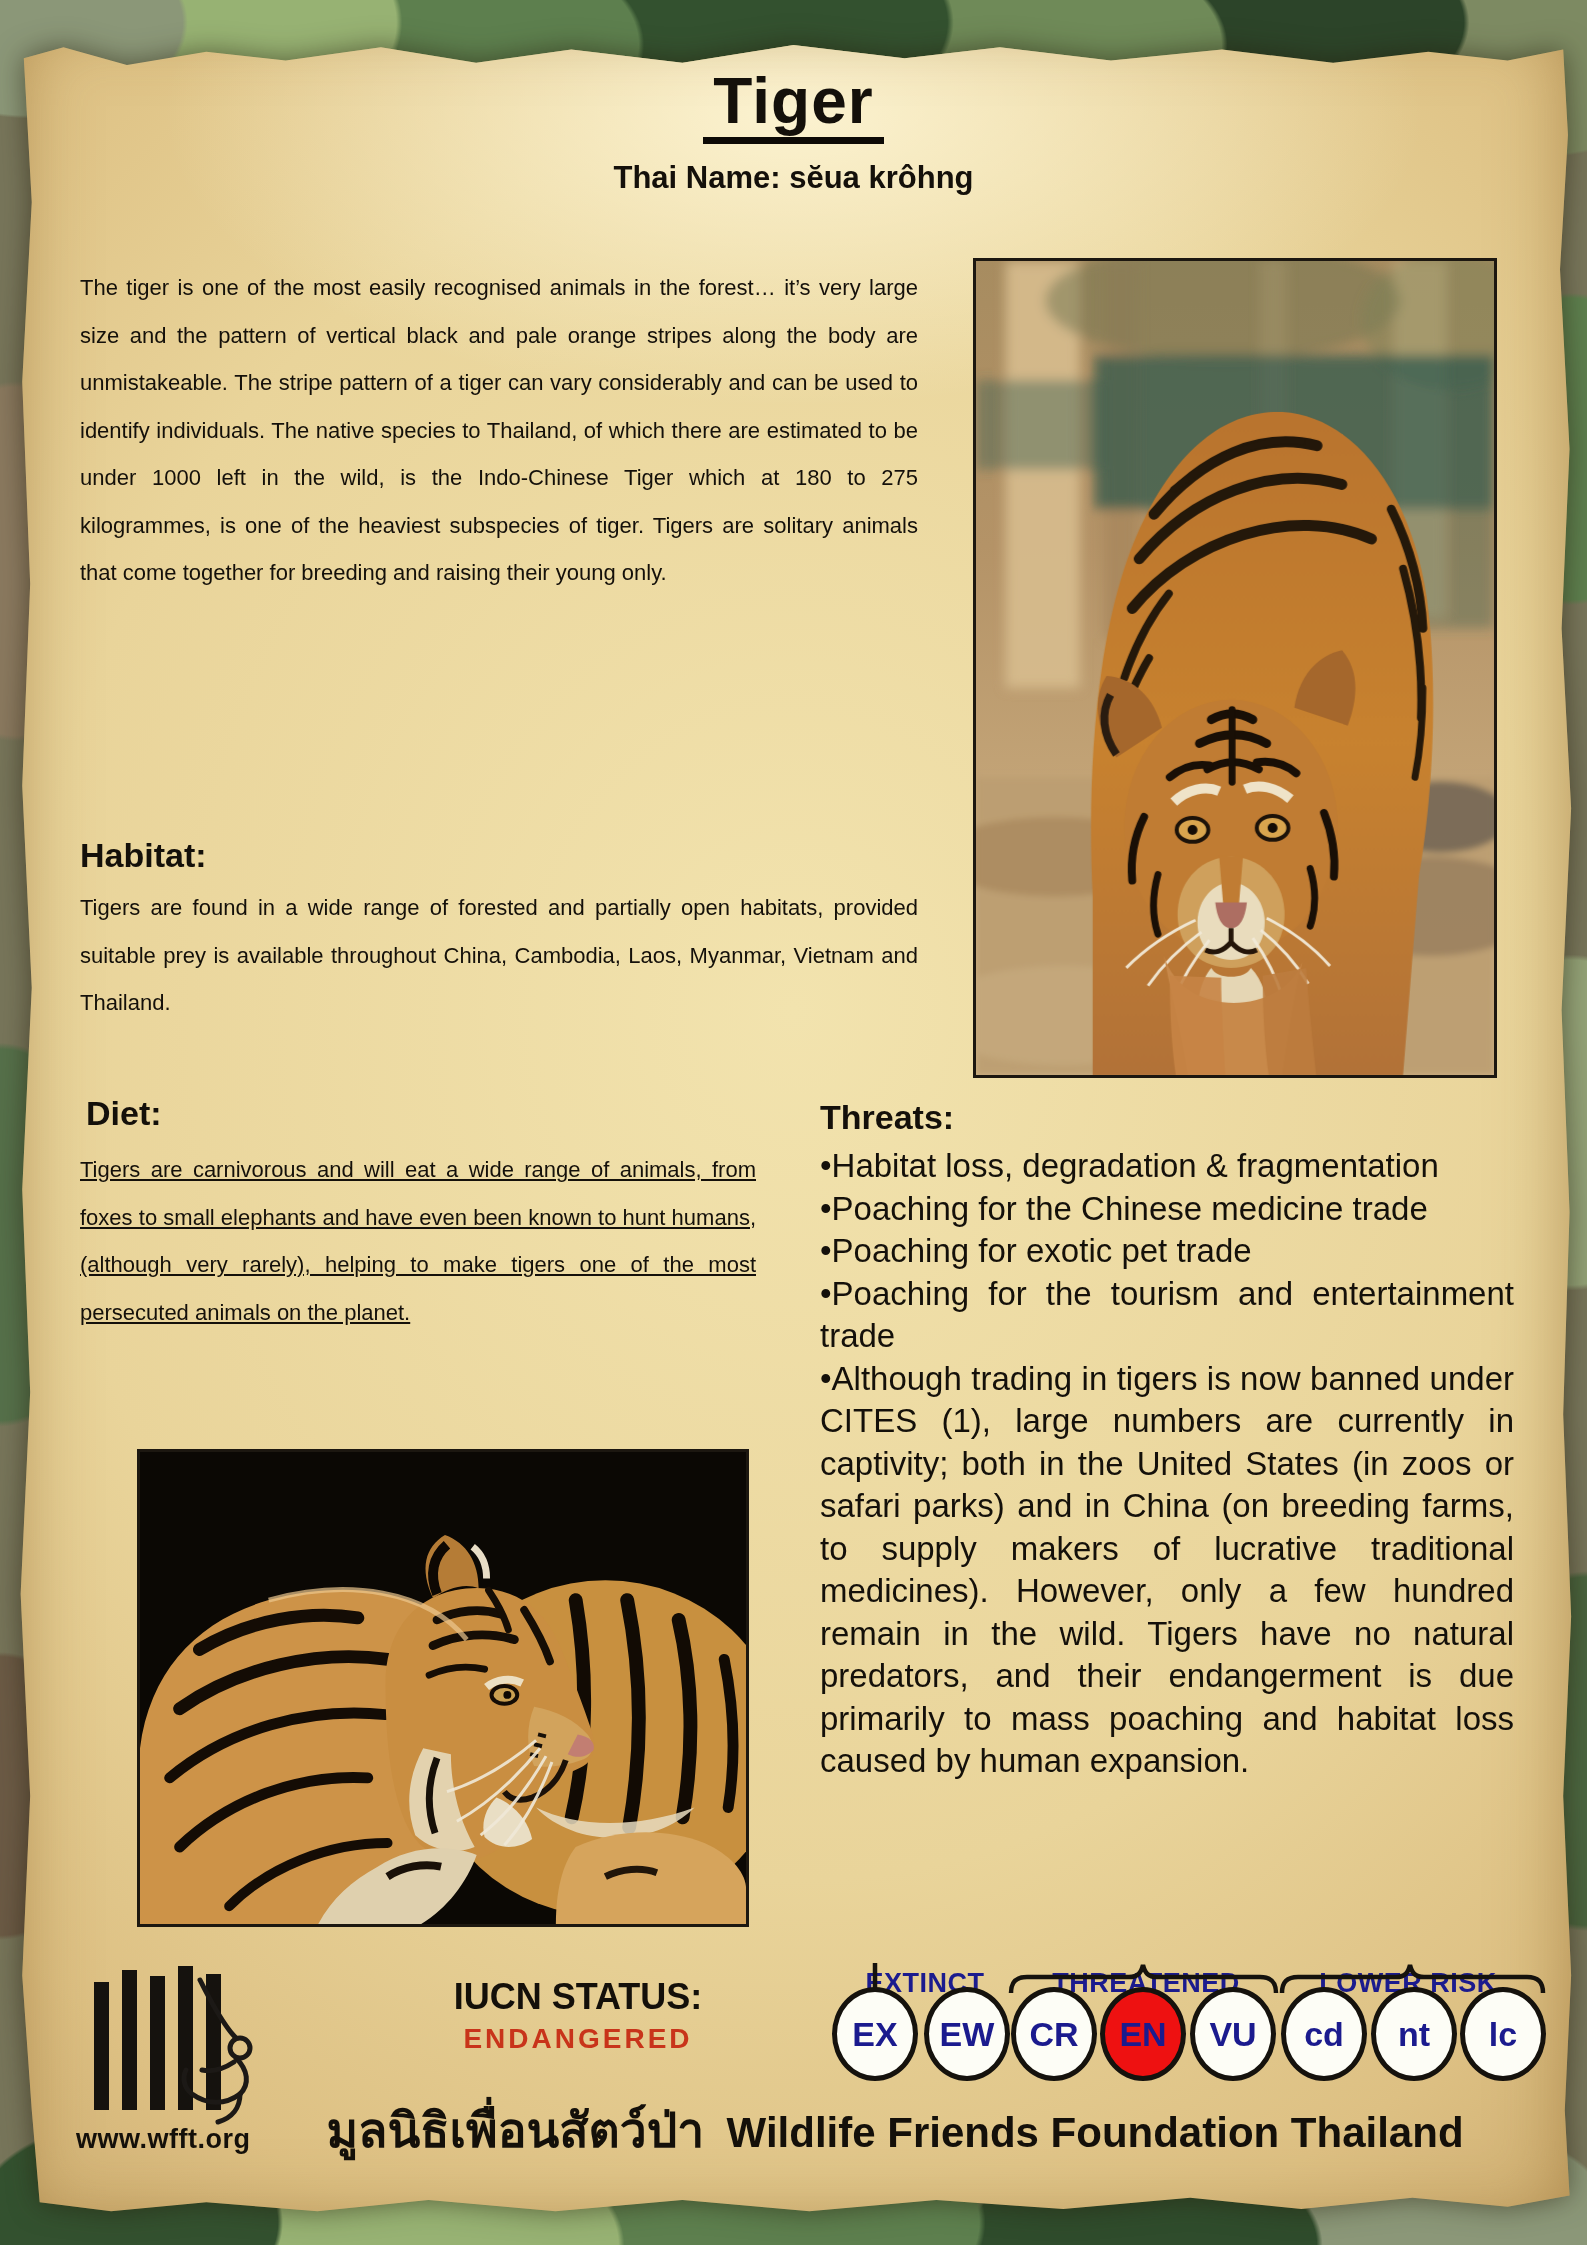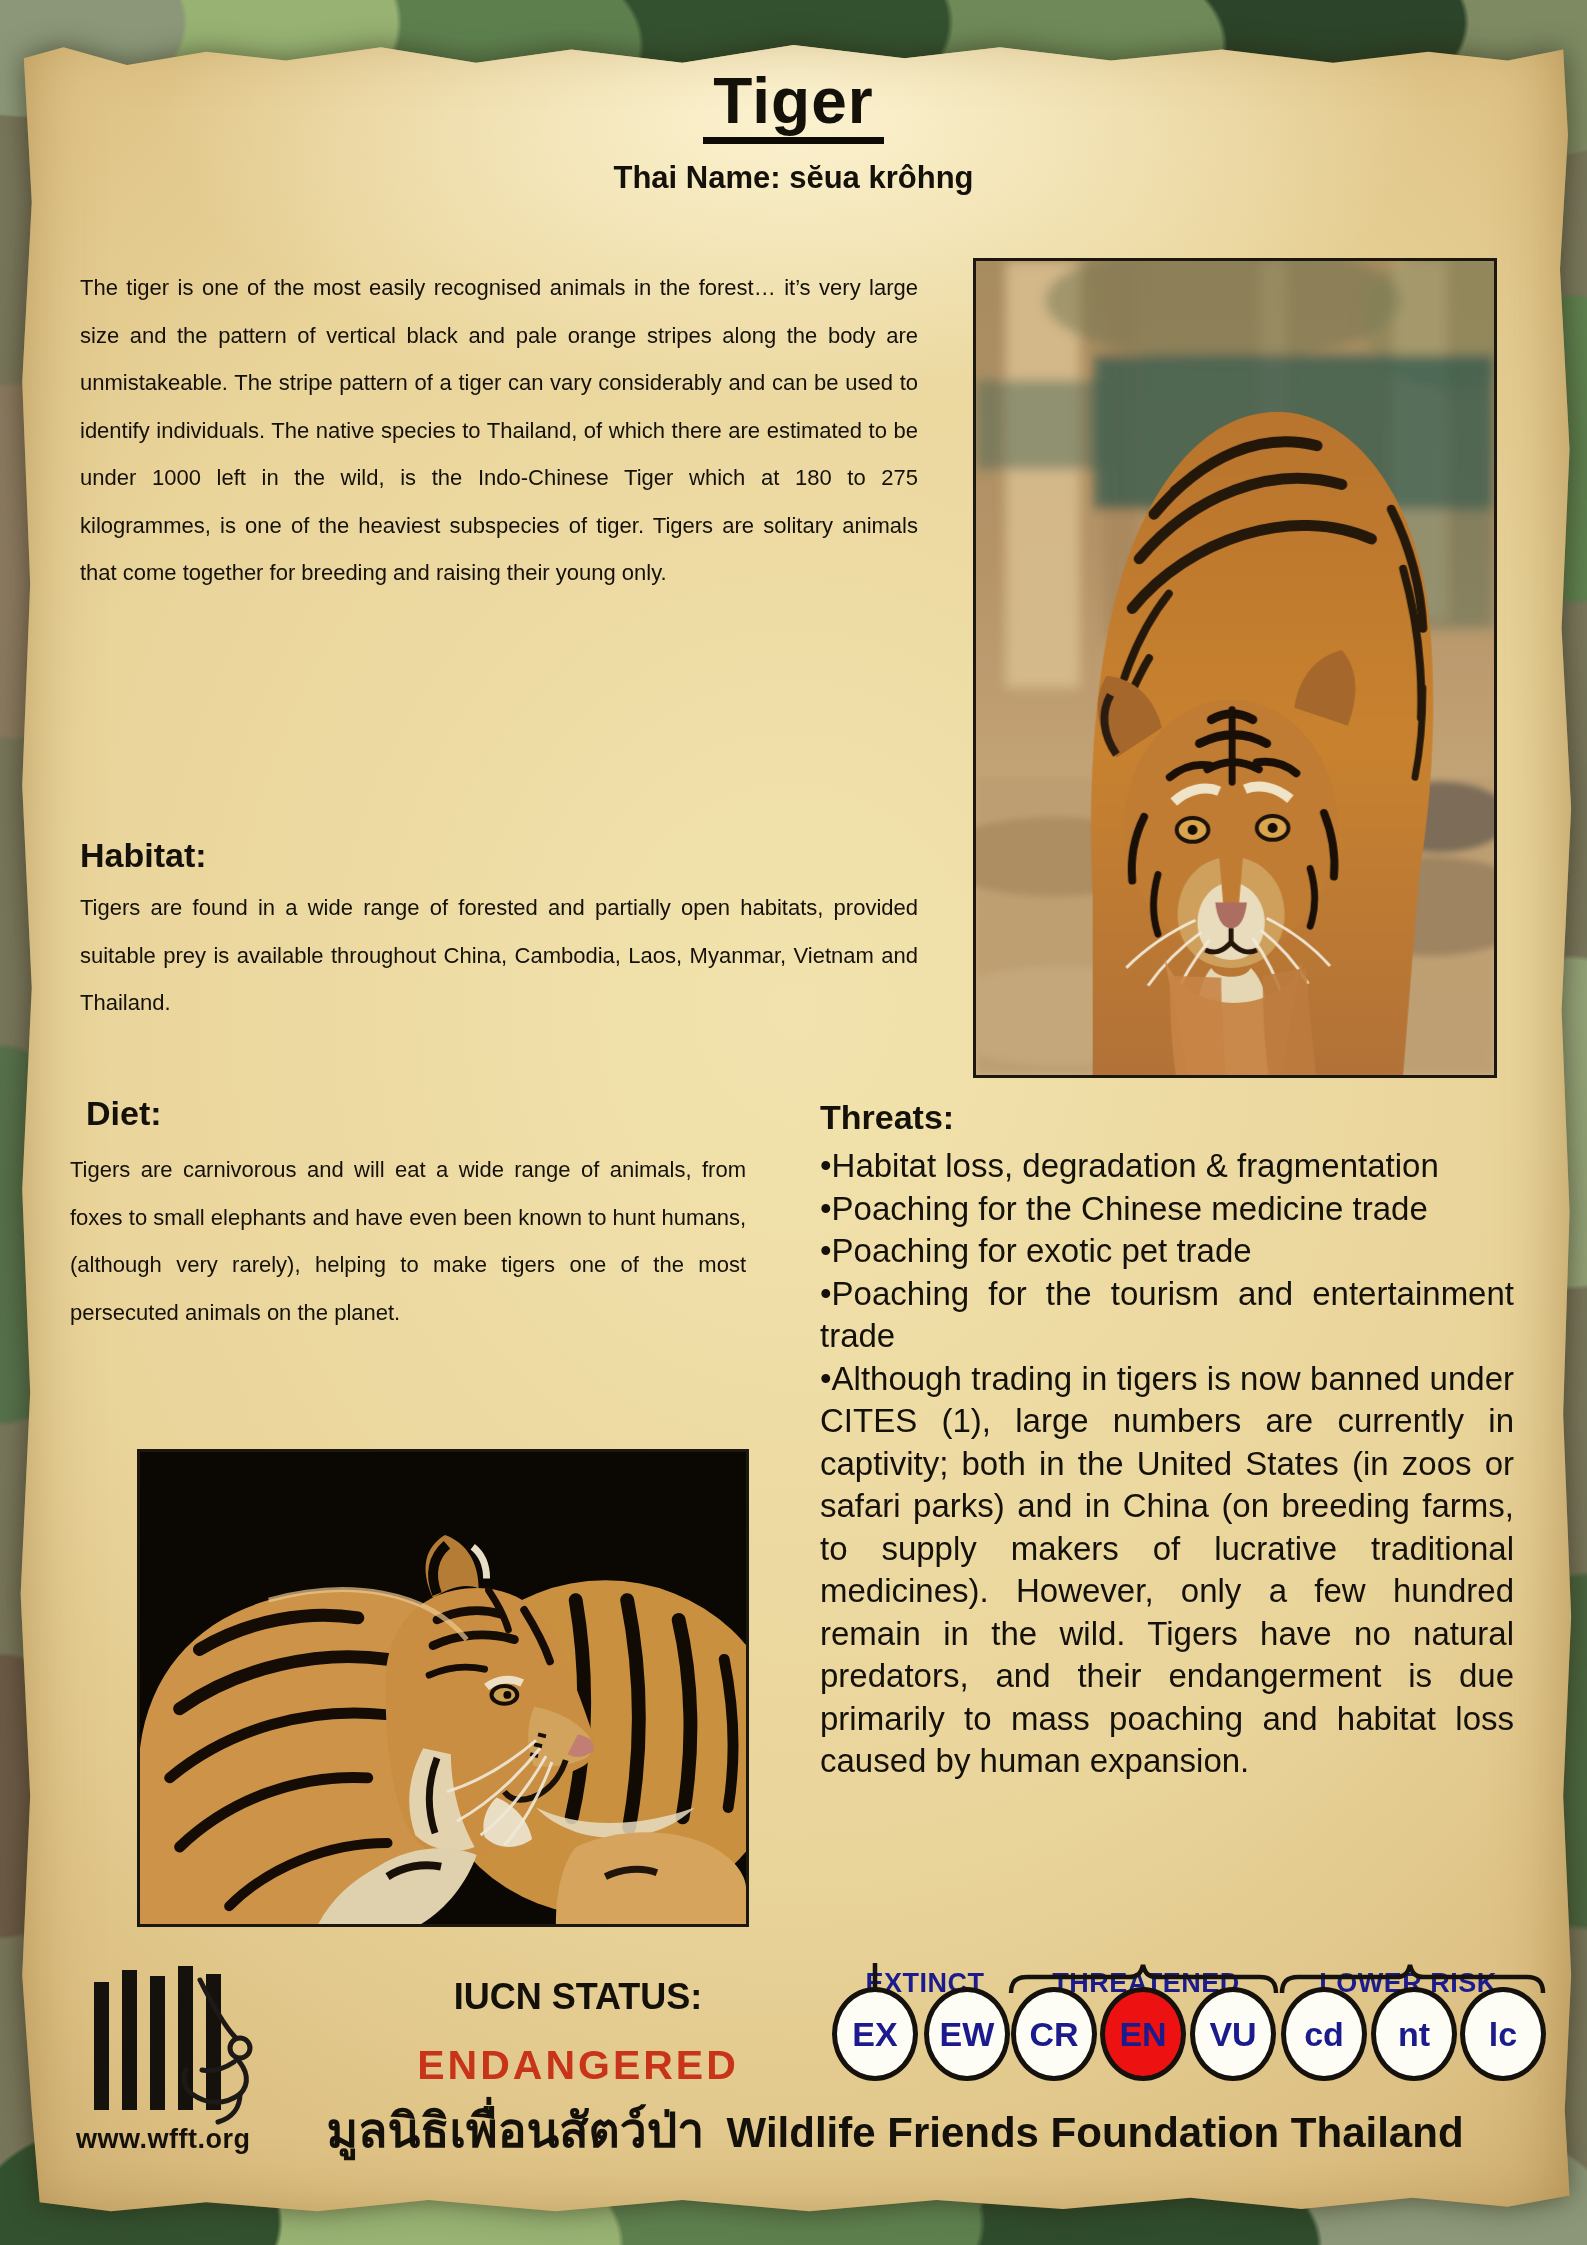--- a/index.html
+++ b/index.html
@@ -50,34 +50,34 @@
     display:inline-block;font-size:64px;font-weight:bold;line-height:1.05;
     border-bottom:7px solid #0d0a06;padding:0 10px 2px 10px;letter-spacing:1px;
   }
   .subtitle{left:0;top:160px;width:100%;text-align:center;font-size:31px;font-weight:bold;line-height:35px;}
   .bodytext{font-size:22px;line-height:47.5px;text-align:justify;}
   .intro{left:80px;top:264px;width:838px;}
   .h-heading{font-size:34px;font-weight:bold;}
   .habitat-h{left:80px;top:836px;}
   .habitat-b{left:80px;top:884px;width:838px;}
   .diet-h{left:86px;top:1094px;}
-  .diet-b{left:70px;top:1146px;width:676px;}
+  .diet-b{left:80px;top:1146px;width:676px;text-decoration:underline;}
   .threats-col{left:820px;top:1098px;width:694px;}
   .threats-col .h-heading{margin-bottom:8px;}
   .threat{font-size:33px;line-height:42.5px;text-align:justify;}
   .photo{border:3px solid #1c1710;box-sizing:border-box;background:#000;}
   .photo1{left:973px;top:258px;width:524px;height:820px;}
   .photo2{left:137px;top:1449px;width:612px;height:478px;}
   .photo svg{display:block;width:100%;height:100%;}
   .logo-box{left:88px;top:1966px;width:200px;height:160px;}
   .logo-box svg{width:100%;height:100%;}
   .website{left:76px;top:2124px;width:230px;font-size:27px;font-weight:bold;letter-spacing:.5px;}
   .iucn-block{left:378px;top:1976px;width:400px;text-align:center;}
   .iucn-label{font-size:36px;font-weight:bold;}
-  .iucn-value{font-size:41px;font-weight:bold;color:#c8341a;letter-spacing:3px;margin-top:24px;}
+  .iucn-value{font-size:28px;font-weight:bold;color:#c8341a;letter-spacing:3px;margin-top:5px;}
   .scale{left:820px;top:1925px;width:745px;height:170px;}
   .scale-label{
     position:absolute;top:8px;transform:translateX(-50%);
     font-size:27px;font-weight:bold;color:#1b1b8e;letter-spacing:.5px;white-space:nowrap;margin-top:35px;
   }
   .scale-svg{position:absolute;left:0;top:38px;width:745px;height:30px;}
   .circle{
     position:absolute;top:62px;width:86px;height:94px;border-radius:50%;
     background:#fdfdf6;border:5px solid #15120d;box-sizing:border-box;
     display:flex;align-items:center;justify-content:center;

